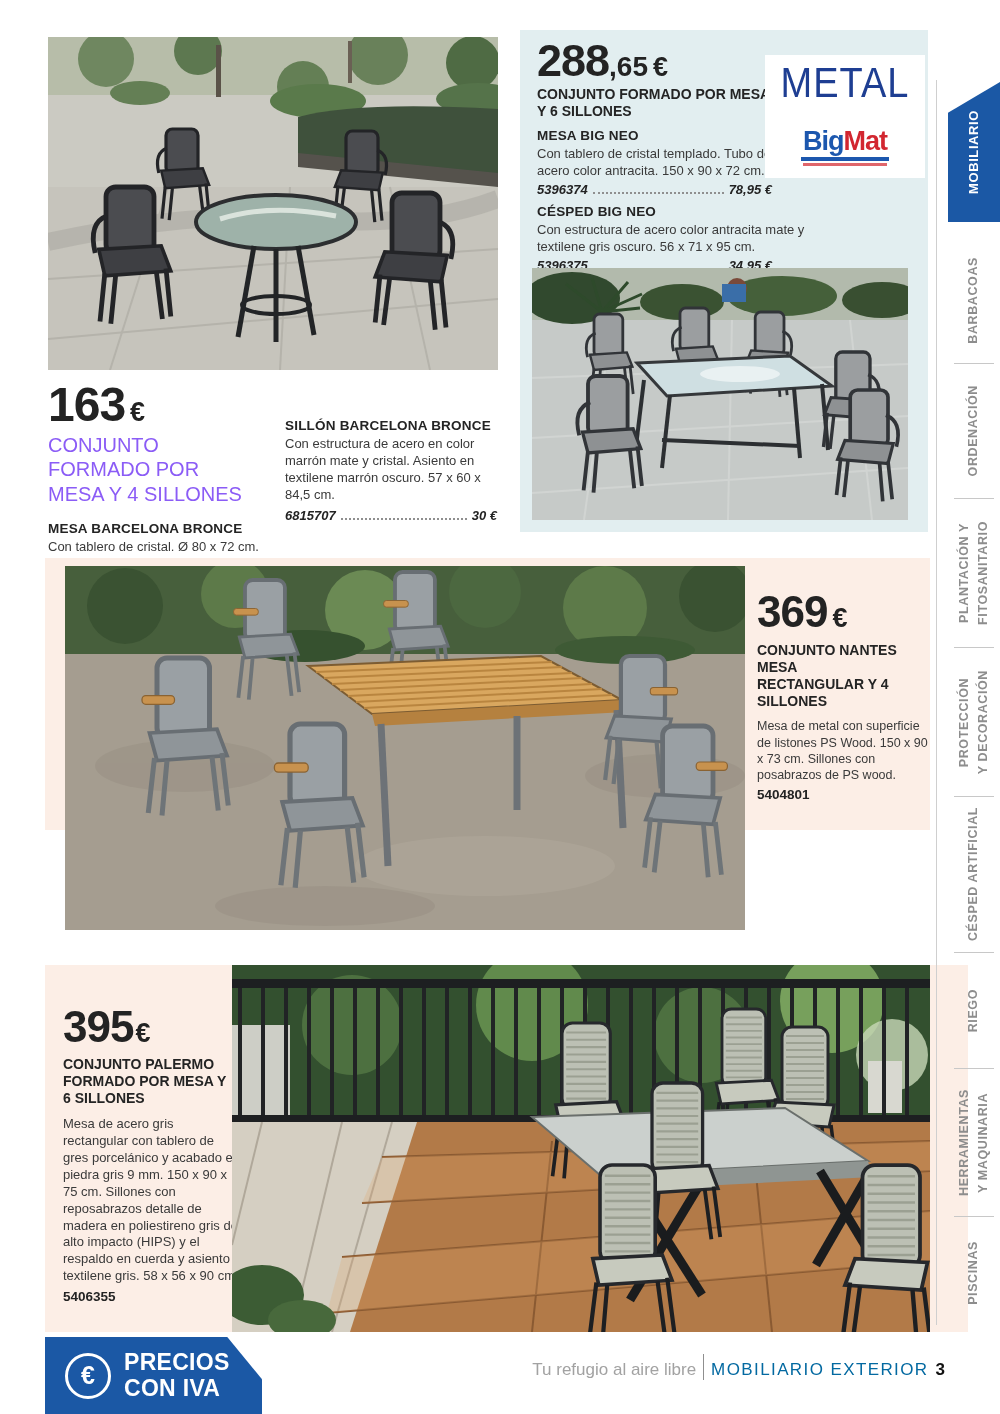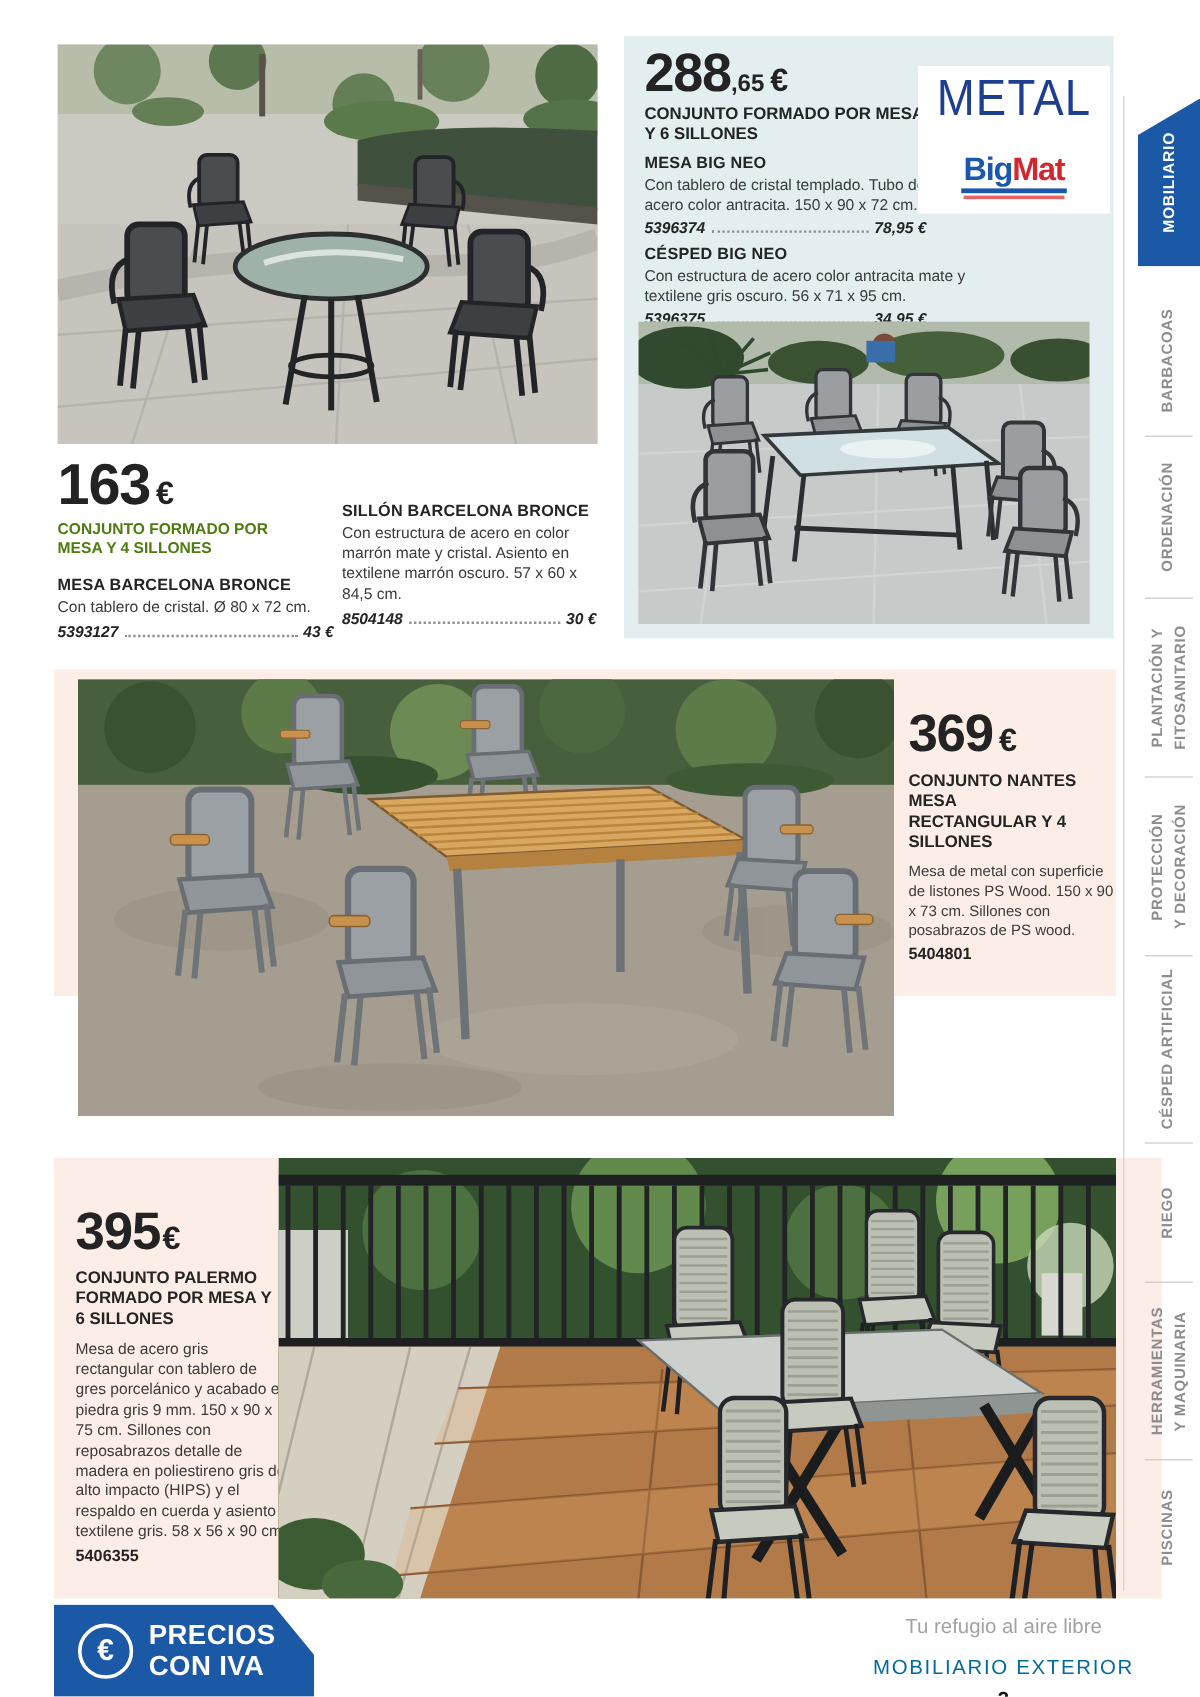--- a/index.html
+++ b/index.html
@@ -14,24 +14,24 @@
 
   
   .panel-cyan { background:#e2eef0; }
   .panel-pink { background:#fceee6; }
 
   
   .bigprice { display:flex; align-items:baseline; font-weight:700; color:#232323; letter-spacing:-1px; }
   .pint { font-size:48px; line-height:1; }
   .pint-sm { font-size:45px; line-height:1; }
   .pint-md { font-size:44px; line-height:1; }
-  .pdec { font-size:20px; line-height:1; letter-spacing:0; }
+  .pdec { font-size:28px; line-height:1; letter-spacing:0; }
   .cur { font-size:27px; margin-left:5px; letter-spacing:0; }
 
-  .ptitle { font-weight:700; font-size:13px; line-height:1.22; color:#4d7c0f; }
+  .ptitle { font-weight:400; font-size:20px; line-height:1.22; color:#8b5cf6; }
   .ptitle-sm { font-weight:700; font-size:14px; line-height:1.22; color:#242424; }
   .pname { font-weight:700; font-size:13.5px; color:#242424; letter-spacing:.2px; }
   .pdesc { font-size:13px; line-height:1.3; color:#3a3a3a; margin:3px 0 4px; }
   .coderow { display:flex; align-items:flex-end; font-weight:700; font-size:13px; color:#232323;font-style:italic; }
   .coderow .lead { flex:1; border-bottom:2px dotted #8f8f8f; margin:0 5px 3px; height:0; }
   .pcode { font-weight:700; font-size:13.5px; color:#232323; }
 
   
   .metalbox { background:#ffffff; display:flex; flex-direction:column; align-items:center; justify-content:space-between; padding:8px 6px 12px; }
   .metal-word { font-size:38px; font-weight:500; letter-spacing:1px; color:#1e3e92; line-height:1; transform:scaleY(1.12); }
@@ -61,21 +61,21 @@
 
   
   .iva-badge {
     position:absolute; left:45px; top:1337px; width:217px; height:77px;
     background:#1b58a5; clip-path:polygon(0 0, 84% 0, 100% 55%, 100% 100%, 0 100%);
     display:flex; align-items:center; gap:13px; padding-left:20px; color:#ffffff;
   }
   .euro-circ { width:46px; height:46px; border:3px solid #ffffff; border-radius:50%;
     display:flex; align-items:center; justify-content:center; font-size:25px; font-weight:700; flex:0 0 auto; }
   .iva-text { font-size:23px; font-weight:800; line-height:1.12; letter-spacing:.3px; }
-  .footer-meta { position:absolute; right:55px; top:1346px; height:34px; display:flex; align-items:center; gap:7px;flex-direction:column; }
+  .footer-meta { position:absolute; right:55px; top:1346px; height:34px; display:flex; align-items:flex-end; gap:7px; }
   .tagline { font-size:17px; color:#a2a2a2; }
   .fdivider { width:1px; height:26px; background:#8f8f8f; }
   .fsection { font-size:17px; color:#0369a1; letter-spacing:1.4px; }
   .fpage { font-size:17px; font-weight:700; color:#111111; }
 </style>
 </head>
 <body>
 
 <div class="abs" style="left:0;top:0;width:1000px;height:1414px">
 
@@ -139,21 +139,21 @@
       <span>5393127</span>
       <span class="lead"></span>
       <span>43 €</span>
     </div>
   </div>
 
   <div class="abs" style="left:285px;top:418px;width:215px">
     <div class="pname">SILLÓN BARCELONA BRONCE</div>
     <div class="pdesc" style="width:215px">Con estructura de acero en color marrón mate y cristal. Asiento en textilene marrón oscuro. 57 x 60 x 84,5 cm.</div>
     <div class="coderow" style="width:212px">
-      <span>8504148</span>
+      <span>6815707</span>
       <span class="lead"></span>
       <span>30 €</span>
     </div>
   </div>
 
   <div class="abs panel-cyan" style="left:520px;top:30px;width:408px;height:502px">
     <div class="abs" style="left:17px;top:8px;width:374px">
       <div class="bigprice" style="line-height:1">
         <span class="pint-sm">288</span>
         <span class="pdec">,65</span>

